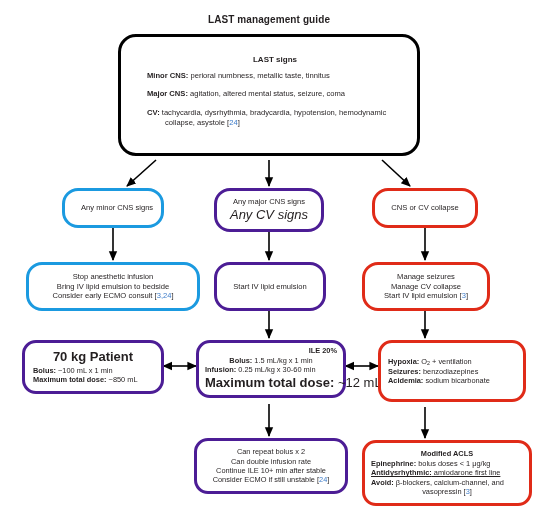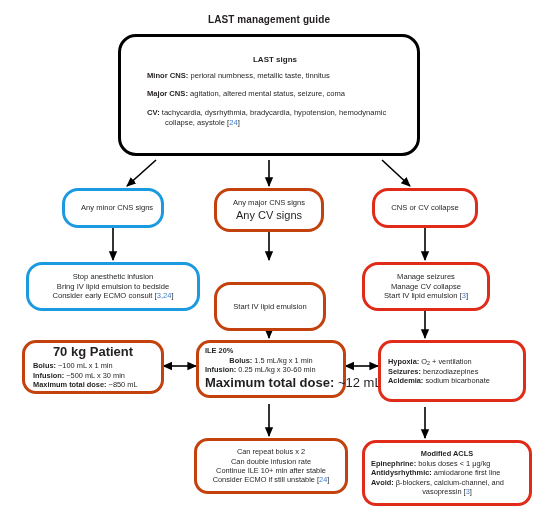--- a/index.html
+++ b/index.html
@@ -74,21 +74,21 @@
   }
   .root .line {
     font-size: 7.6px;
     margin-bottom: 9px;
     white-space: normal;
   }
   .root .line:last-child { margin-bottom: 8px; }
   .root .cont { padding-left: 18px; }
 
   .blue  { border: 3px solid #1b9ae0; }
-  .yellow{ border: 3px solid #c2410c; }
+  .yellow{ border: 3px solid #4c1d95; }
   .red   { border: 3px solid #e02b18; }
 
   .r2 { border-radius: 16px; }
   .r3 { border-radius: 14px; }
 
   b { font-weight: bold; }
   .cite { color: #3d7cc9; }
   sub { font-size: 0.72em; vertical-align: -0.22em; }
 </style>
 </head>
@@ -144,52 +144,51 @@
       <div class="cont">collapse, asystole [<span class="cite">24</span>]</div>
     </div>
   </div>
 
   <div class="node r2 blue center" style="left:62px; top:176px; width:102px; height:40px; padding:0 16px;">
     <div class="line" style="font-size:7.6px;">Any minor CNS signs</div>
   </div>
 
   <div class="node r2 yellow center" style="left:214px; top:176px; width:110px; height:44px; padding:0 6px;">
     <div class="line" style="font-size:7.6px;">Any major CNS signs</div>
-    <div class="line" style="font-size:11px;">Any CV signs</div>
+    <div class="line" style="font-size:13px;font-style:italic;">Any CV signs</div>
   </div>
 
   <div class="node r2 red center" style="left:372px; top:176px; width:106px; height:40px; padding:0 6px;">
     <div class="line" style="font-size:7.6px;">CNS or CV collapse</div>
   </div>
 
   <div class="node r2 blue center" style="left:26px; top:250px; width:174px; height:49px; padding:0 6px;">
     <div class="line" style="font-size:7.6px;">Stop anesthetic infusion</div>
     <div class="line" style="font-size:7.6px;">Bring IV lipid emulsion to bedside</div>
     <div class="line" style="font-size:7.6px;">Consider early ECMO consult [<span class="cite">3,24</span>]</div>
   </div>
 
-  <div class="node r2 yellow center" style="left:214px; top:250px; width:112px; height:49px; padding:16px 6px;margin-top:20px;">
+  <div class="node r2 yellow center" style="left:214px; top:250px; width:112px; height:49px; padding:16px 6px;">
     <div class="line" style="font-size:7.6px;">Start IV lipid emulsion</div>
   </div>
 
   <div class="node r2 red center" style="left:362px; top:250px; width:128px; height:49px; padding:0 6px;">
     <div class="line" style="font-size:7.6px;">Manage seizures</div>
     <div class="line" style="font-size:7.6px;">Manage CV collapse</div>
     <div class="line" style="font-size:7.6px;">Start IV lipid emulsion [<span class="cite">3</span>]</div>
   </div>
 
   <div class="node r3 yellow left" style="left:22px; top:328px; width:142px; height:54px; padding:0 8px;">
     <div class="line" style="font-size:13px; text-align:center; font-weight:bold;">70 kg Patient</div>
     <div class="line" style="font-size:7.4px;"><b>Bolus:</b><span> ~100 mL x 1 min</span></div>
-    <div class="line" style="font-size:7.4px;"><b>Infusion:</b><span> ~500 mL x 30 min</span></div>
     <div class="line" style="font-size:7.4px;"><b>Maximum total dose:</b><span> ~850 mL</span></div>
   </div>
 
   <div class="node r3 yellow left" style="left:196px; top:328px; width:150px; height:58px; padding:0 6px;">
-    <div class="line" style="font-size:7.4px; text-align:left; font-weight:bold;">ILE 20%</div>
+    <div class="line" style="font-size:7.4px; text-align:right; font-weight:bold;">ILE 20%</div>
     <div class="line" style="font-size:7.4px; text-align:center;"><b>Bolus:</b><span> 1.5 mL/kg x 1 min</span></div>
     <div class="line" style="font-size:7.4px;"><b>Infusion:</b><span> 0.25 mL/kg x 30-60 min</span></div>
     <div class="line" style="font-size:13px;"><b>Maximum total dose:</b> ~12 mL/kg [<span class="cite">3,24</span>]</div>
   </div>
 
   <div class="node r3 red left" style="left:378px; top:328px; width:148px; height:62px; padding:0 7px;">
     <div class="line" style="font-size:7.4px;"><b>Hypoxia:</b> O<sub>2</sub> + ventilation</div>
     <div class="line" style="font-size:7.4px;"><b>Seizures:</b><span> benzodiazepines</span></div>
     <div class="line" style="font-size:7.4px;"><b>Acidemia:</b><span> sodium bicarbonate</span></div>
   </div>
@@ -197,18 +196,18 @@
   <div class="node r3 yellow center" style="left:194px; top:426px; width:154px; height:56px; padding:0 13px;">
     <div class="line" style="font-size:7.4px;">Can repeat bolus x 2</div>
     <div class="line" style="font-size:7.4px;">Can double infusion rate</div>
     <div class="line" style="font-size:7.4px;">Continue ILE 10+ min after stable</div>
     <div class="line" style="font-size:7.4px;">Consider ECMO if still unstable [<span class="cite">24</span>]</div>
   </div>
 
   <div class="node r3 red left" style="left:362px; top:428px; width:170px; height:66px; padding:0 6px;">
     <div class="line" style="font-size:7.4px; text-align:center; font-weight:bold;">Modified ACLS</div>
     <div class="line" style="font-size:7.4px;"><b>Epinephrine:</b><span> bolus doses &lt; 1 μg/kg</span></div>
-    <div class="line" style="font-size:7.4px;"><b>Antidysrhythmic:</b><span> amiodarone first line</span></div>
+    <div class="line" style="font-size:7.4px;text-decoration:underline;"><b>Antidysrhythmic:</b><span> amiodarone first line</span></div>
     <div class="line" style="font-size:7.4px;"><b>Avoid:</b><span> β-blockers, calcium-channel, and</span></div>
     <div class="line" style="font-size:7.4px; text-align:center;">vasopressin [<span class="cite">3</span>]</div>
   </div>
 
 </div>
 
 </body></html>

